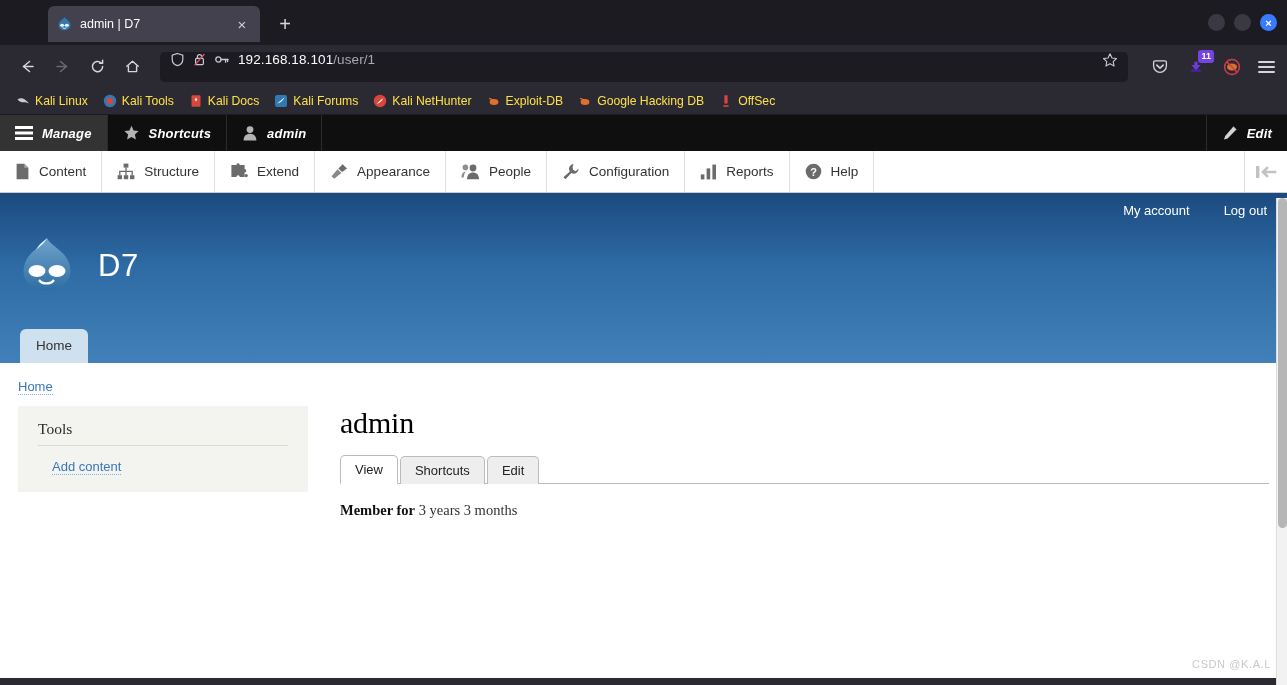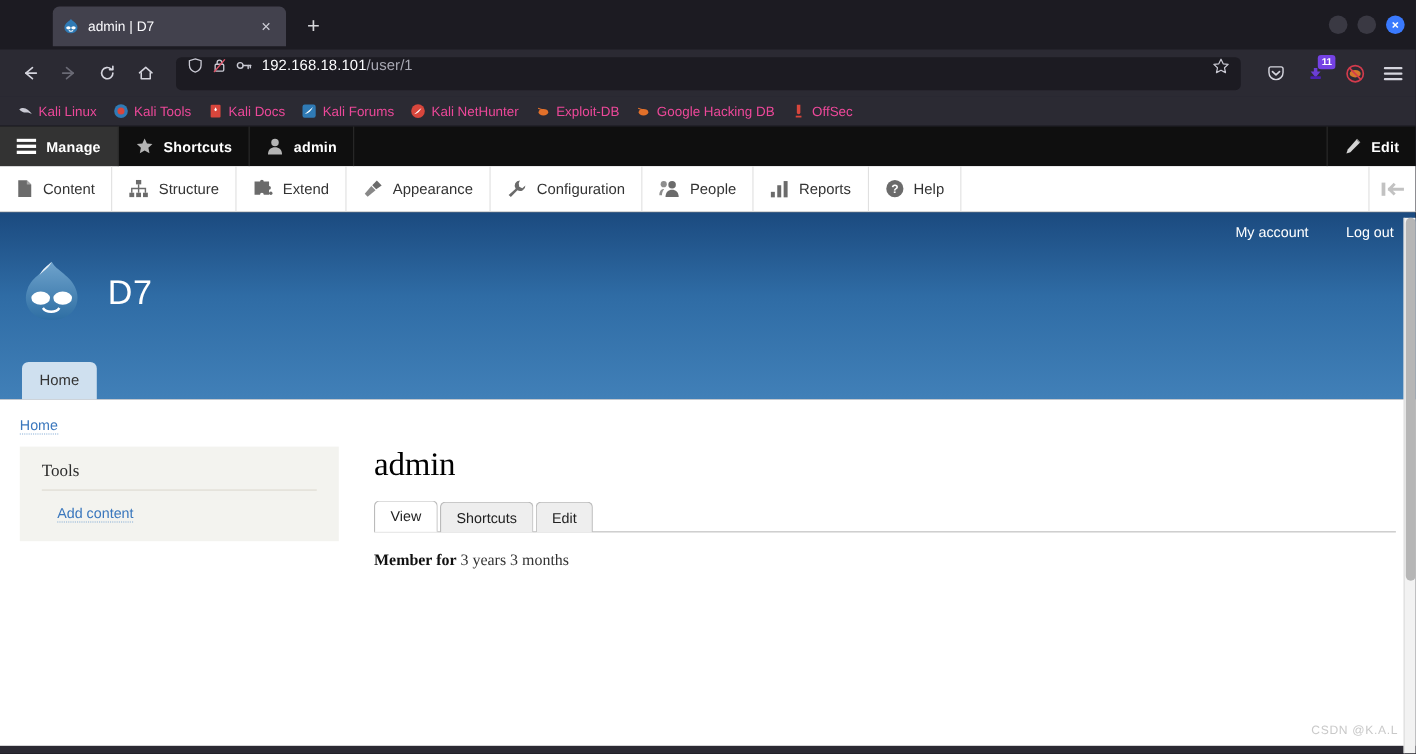--- a/index.html
+++ b/index.html
@@ -67,27 +67,27 @@
   }
   .hamb { display: flex; flex-direction: column; gap: 3px; width: 17px; }
   .hamb i { display: block; height: 2px; background: #d5d5de; border-radius: 1px; }
 
   .bookmarks {
     height: 27px; background: #2b2a33;
     display: flex; align-items: center; padding: 0 10px; gap: 3px;
     border-bottom: 1px solid #1c1b22;
   }
   .bm { display: flex; align-items: center; gap: 5px; padding: 2px 6px; border-radius: 3px;
-        color: #ec4899; font-size: 12.2px; white-space: nowrap; }
+        color: #fde047; font-size: 12.2px; white-space: nowrap; }
   .bmico { width: 14px; height: 14px; flex: 0 0 14px; display: flex; align-items: center; justify-content: center; }
 
   
   .dtoolbar {
     height: 36px; background: #0f0f0f; display: flex; align-items: stretch;
-    color: #fff; font-size: 13px; font-weight: bold;
+    color: #fff; font-size: 13px; font-weight: bold; font-style: italic;
   }
   .dtab {
     display: flex; align-items: center; gap: 9px; padding: 0 15px;
     border-right: 1px solid #2b2b2b; letter-spacing: .2px;
   }
   .dtab.active { background: #333; }
   .dtoolbar .spacer { flex: 1; border-right: none; }
   .dtab.edit { border-right: none; border-left: 1px solid #2b2b2b; }
 
   .dmenu {
@@ -430,36 +430,36 @@
       <span>
         <svg width="18" height="17" viewBox="0 0 18 17">
             <path d="M12.6 1.2 L17 5.6 L12 9 L8.4 5.4 Z" fill="#6b6b6b"></path>
             <path d="M7.6 6.2 L11.4 10 L4.2 15.8 L1.6 13.2 Z" fill="#888"></path>
           </svg>
       </span>
       <span>Appearance</span>
     </div>
     <div class="ditem">
       <span>
-        <svg width="18" height="17" viewBox="0 0 18 17">
-            <path d="M11.6 1 a4.8 4.8 0 0 0 -3.8 7.6 L1.4 14.2 L3.4 16.2 L9.4 10 A4.8 4.8 0 0 0 16.6 5.6 L13.8 8.2 L11 6.8 L10.6 3.6 Z" fill="#6b6b6b"></path>
-          </svg>
-      </span>
-      <span>Configuration</span>
-    </div>
-    <div class="ditem">
-      <span>
         <svg width="19" height="17" viewBox="0 0 19 17">
             <circle cx="12" cy="5" r="3.4" fill="#6b6b6b"></circle>
             <path d="M6 16.2 C6 11.4 8.8 9.4 12 9.4 C15.2 9.4 18 11.4 18 16.2 Z" fill="#6b6b6b"></path>
             <circle cx="4.4" cy="4.4" r="2.8" fill="#8e8e8e"></circle>
             <path d="M0.4 14.4 C0.4 10.4 2.4 8.6 4.8 8.8 C3.4 10.6 2.8 12.4 2.8 14.4 Z" fill="#8e8e8e"></path>
           </svg>
       </span>
       <span>People</span>
+    </div>
+    <div class="ditem">
+      <span>
+        <svg width="18" height="17" viewBox="0 0 18 17">
+            <path d="M11.6 1 a4.8 4.8 0 0 0 -3.8 7.6 L1.4 14.2 L3.4 16.2 L9.4 10 A4.8 4.8 0 0 0 16.6 5.6 L13.8 8.2 L11 6.8 L10.6 3.6 Z" fill="#6b6b6b"></path>
+          </svg>
+      </span>
+      <span>Configuration</span>
     </div>
     <div class="ditem">
       <span>
         <svg width="17" height="16" viewBox="0 0 17 16">
             <rect x="0.8" y="10.4" width="3.6" height="5" fill="#6b6b6b"></rect>
             <rect x="6.6" y="4.4" width="3.6" height="11" fill="#6b6b6b"></rect>
             <rect x="12.4" y="0.6" width="3.6" height="14.8" fill="#6b6b6b"></rect>
           </svg>
       </span>
       <span>Reports</span>

